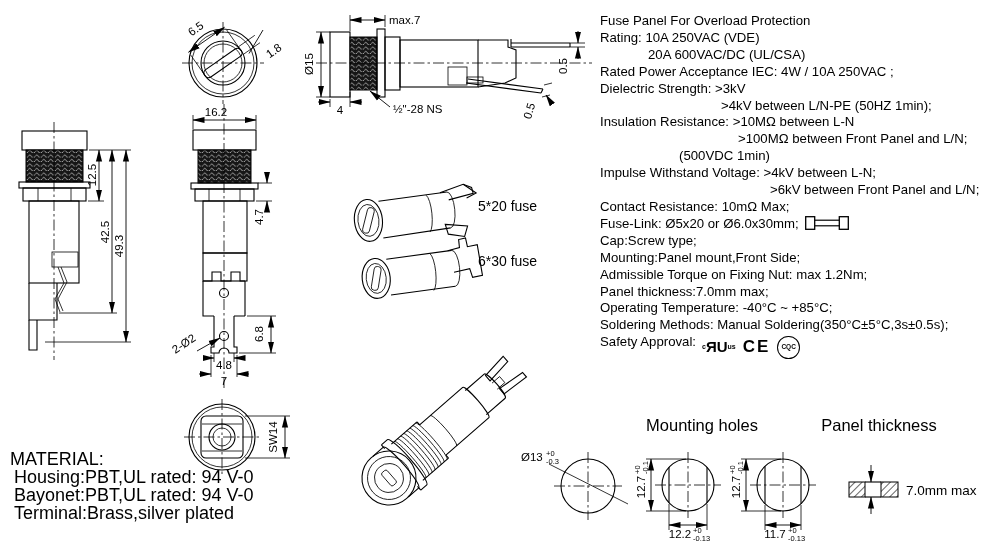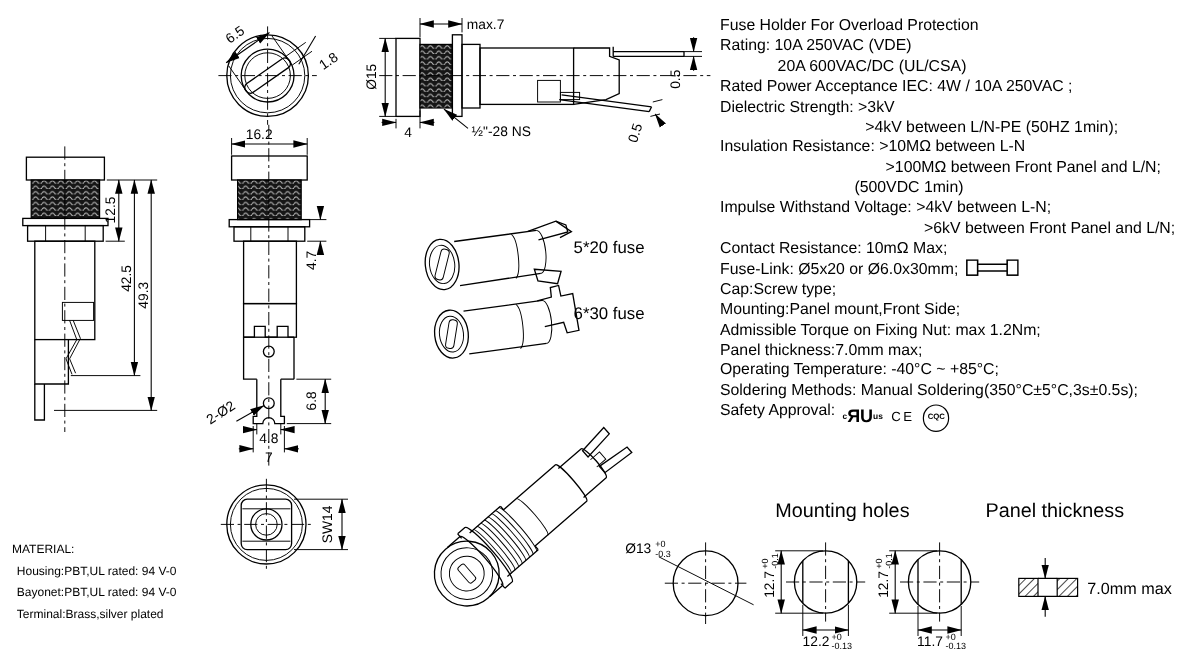--- a/index.html
+++ b/index.html
@@ -12,24 +12,24 @@
   .ttl{font-size:16.5px;}
   .ns{font-size:11.5px;}
   #drawing{position:absolute;left:0;top:0;}
   
   #specs{position:absolute;left:600px;top:13px;width:398px;font-size:13.2px;line-height:16.9px;}
   .spec-line{white-space:nowrap;}
   .inline-ico{display:inline-block;vertical-align:-2px;margin-left:6px;}
   .marks{display:inline-flex;align-items:center;gap:7px;margin-left:6px;vertical-align:-3px;}
   .ulmark{font-weight:bold;font-size:15px;line-height:12px;display:inline-flex;align-items:flex-start;}
   .ulmark .subs{font-size:7px;font-weight:bold;}
-  .cemark{font-size:11px;letter-spacing:2px;font-weight:normal;}
+  .cemark{font-size:17px;letter-spacing:2px;font-weight:bold;}
   .cqcmark{font-size:6.5px;border:1px solid #000;border-radius:50%;padding:2px 3px;font-weight:bold;}
   
-  #material{position:absolute;left:10px;top:450px;font-size:10px;line-height:18px;}
+  #material{position:absolute;left:10px;top:450px;font-size:18px;line-height:18px;}
   #material .item{margin-left:4px;white-space:nowrap;}
 </style>
 </head>
 <body>
 
 <div id="stage">
 
 <svg id="drawing" width="1000" height="547" viewBox="0 0 1000 547">
   <defs>
     <marker id="ar" viewBox="0 0 12 8" markerWidth="12" markerHeight="8" refX="11.5" refY="4" orient="auto-start-reverse" markerUnits="userSpaceOnUse">
@@ -345,29 +345,29 @@
     <rect x="881" y="482" width="17" height="15" fill="url(#hat)" stroke="#000" stroke-width="1"></rect>
     <line class="ol" x1="865" y1="482" x2="881" y2="482"></line>
     <line class="ol" x1="865" y1="497" x2="881" y2="497"></line>
     <line class="dl" x1="871" y1="465" x2="871" y2="482" marker-end="url(#ar)"></line>
     <line class="dl" x1="871" y1="514" x2="871" y2="497" marker-end="url(#ar)"></line>
     <text x="906" y="495" style="font-size:13.5px">7.0mm max</text>
   </g>
 </svg>
 
 <div id="specs">
-  <div class="spec-line">Fuse Holder For Overload Protection</div>
+  <div class="spec-line">Fuse Panel For Overload Protection</div>
   <div class="spec-line">Rating: 10A  250VAC (VDE)</div>
   <div class="spec-line" style="margin-left:48px">20A 600VAC/DC (UL/CSA)</div>
   <div class="spec-line">Rated Power Acceptance IEC: 4W / 10A 250VAC ;</div>
   <div class="spec-line">Dielectric Strength: &gt;3kV</div>
   <div class="spec-line" style="margin-left:121px">&gt;4kV between L/N-PE (50HZ 1min);</div>
   <div class="spec-line">Insulation Resistance: &gt;10MΩ between L-N</div>
   <div class="spec-line" style="margin-left:138px">&gt;100MΩ between Front Panel and L/N;</div>
-  <div class="spec-line" style="margin-left:112px">(500VDC 1min)</div>
+  <div class="spec-line" style="margin-left:79px">(500VDC 1min)</div>
   <div class="spec-line">Impulse Withstand Voltage: &gt;4kV between L-N;</div>
   <div class="spec-line" style="margin-left:170px">&gt;6kV between Front Panel and L/N;</div>
   <div class="spec-line">Contact Resistance: 10mΩ Max;</div>
   <div class="spec-line">
     <span>Fuse-Link: Ø5x20 or Ø6.0x30mm;</span><svg class="inline-ico" width="44" height="14" viewBox="0 0 44 14">
       <rect x="0.7" y="0.7" width="9" height="12.6" fill="none" stroke="#000" stroke-width="1.3"></rect>
       <rect x="34.3" y="0.7" width="9" height="12.6" fill="none" stroke="#000" stroke-width="1.3"></rect>
       <line x1="9.7" y1="4.2" x2="34.3" y2="4.2" stroke="#000" stroke-width="1.2"></line>
       <line x1="9.7" y1="9.8" x2="34.3" y2="9.8" stroke="#000" stroke-width="1.2"></line>
     </svg>

